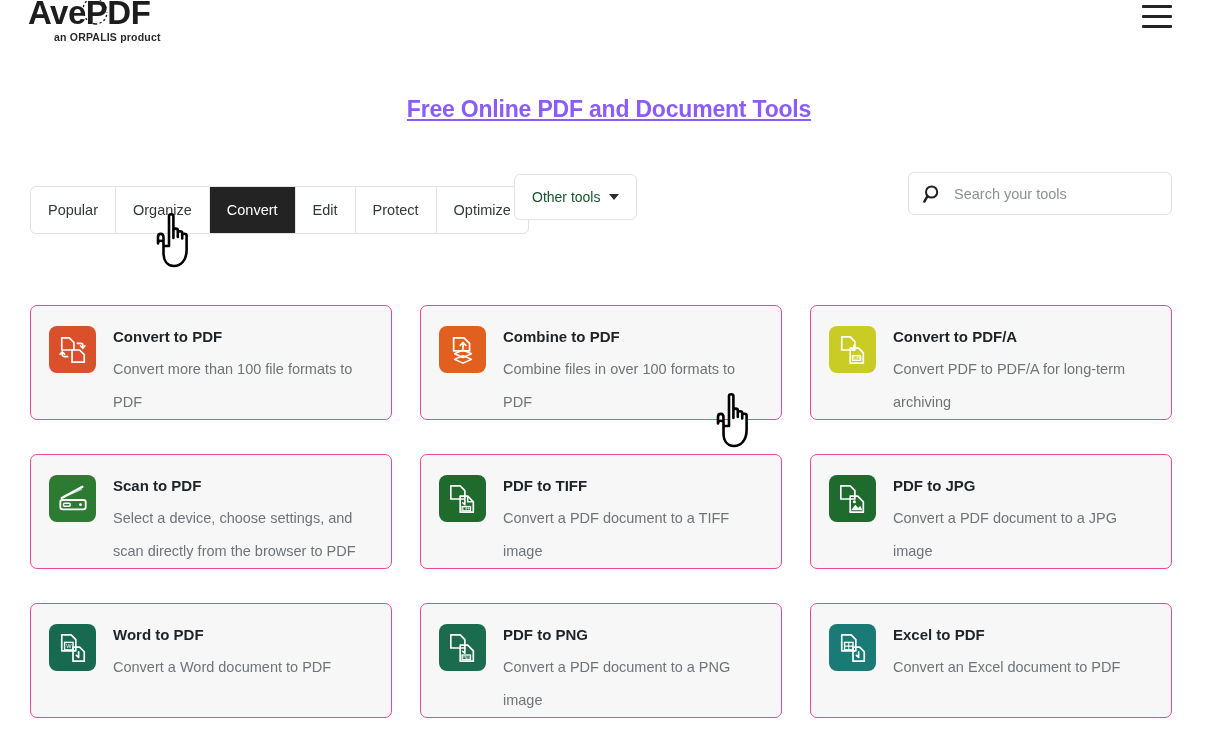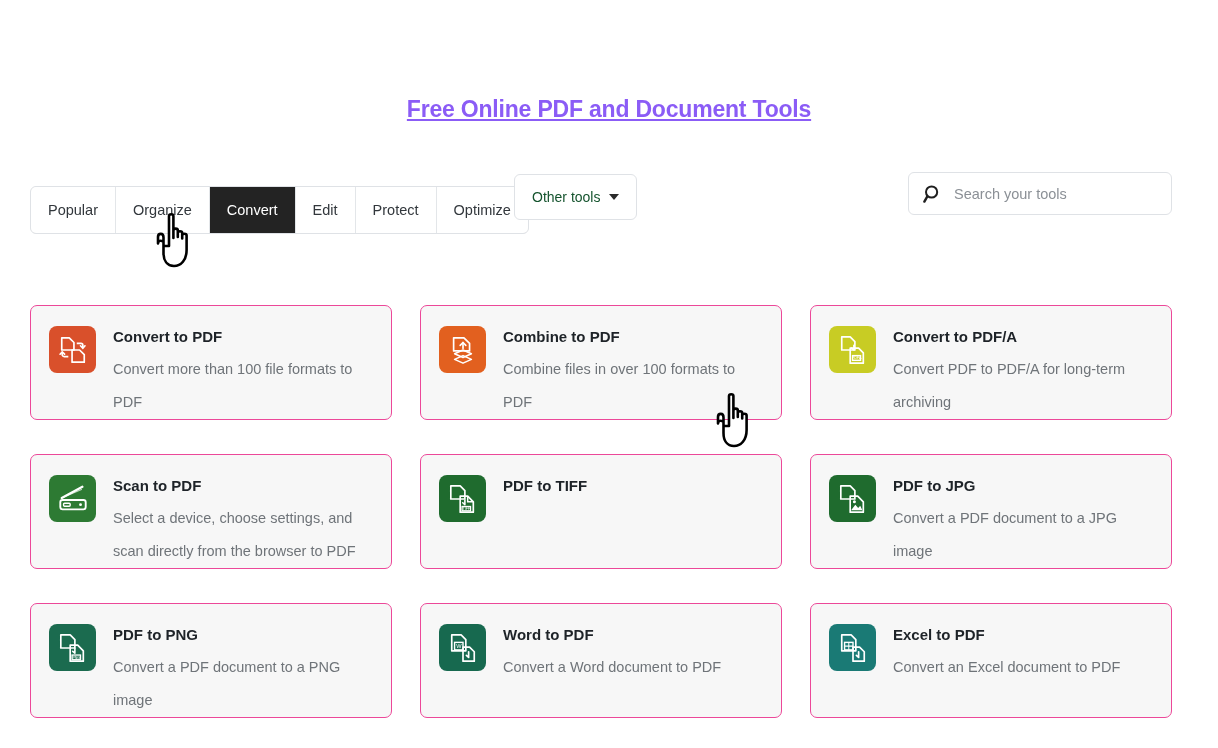--- a/index.html
+++ b/index.html
@@ -244,20 +244,40 @@
     z-index: 40;
   }
   #cursor-tabs { left: 155px; top: 212px; }
   #cursor-grid { left: 715px; top: 392px; }
 </style>
 </head>
 <body>
 
 <div id="page">
 
+  <div class="site-header">
+    <div class="logo">
+      <div class="logo-word">AvePDF</div>
+      <svg class="logo-wreath" viewBox="0 0 30 30">
+        <g fill="none" stroke="#1d1d1d" stroke-width="1.4">
+          <path d="M15 2 C8 2 3 7 3 14" stroke-dasharray="2.2 2.4"></path>
+          <path d="M15 28 C22 28 27 23 27 16" stroke-dasharray="2.2 2.4"></path>
+          <path d="M4 18 C5 23 9 27 15 28" stroke-dasharray="2 2.6"></path>
+          <path d="M26 12 C25 7 21 3 15 2" stroke-dasharray="2 2.6"></path>
+        </g>
+      </svg>
+      <div class="logo-sub">an ORPALIS product</div>
+    </div>
+
+    <button class="hamburger">
+      <span></span>
+      <span></span>
+      <span></span>
+    </button>
+  </div>
 
   <h1 class="page-title">Free Online PDF and Document Tools</h1>
 
   <div class="toolbar">
     <div class="tab-group" id="tab-group">
         <button class="tab">Popular</button>
         <button class="tab">Organize</button>
         <button class="tab active">Convert</button>
         <button class="tab">Edit</button>
         <button class="tab">Protect</button>
@@ -346,67 +366,68 @@
         <path d="M3 2h10l5 5v9H3z" fill="none" stroke="#ffffff" stroke-width="1.8" stroke-linejoin="round"></path>
         <path d="M13 13h8l6 6v11H13z" fill="none" stroke="#ffffff" stroke-width="1.8" stroke-linejoin="round"></path>
         <path d="M21 13v6h6" fill="none" stroke="#ffffff" stroke-width="1.6"></path>
         <path d="M18 17v5l-2.3-2" fill="none" stroke="#ffffff" stroke-width="1.7" stroke-linecap="round" stroke-linejoin="round"></path>
         <rect x="15" y="24" width="9" height="4.6" fill="none" stroke="#ffffff" stroke-width="1.4"></rect>
         <text x="19.5" y="27.7" font-size="3.8" fill="#ffffff" text-anchor="middle" font-family="Liberation Sans, sans-serif">TIFF</text>
       </svg>
         </div>
         <div class="card-text">
           <div class="card-title">PDF to TIFF</div>
+          <div class="card-desc">Convert a PDF document to a TIFF image</div>
         </div>
       </div>
       <div class="card">
         <div class="card-icon" style="background: rgb(31, 107, 46);">
           <svg width="30" height="30" viewBox="0 0 32 32">
         <path d="M3 2h10l5 5v9H3z" fill="none" stroke="#ffffff" stroke-width="1.8" stroke-linejoin="round"></path>
         <path d="M13 13h8l6 6v11H13z" fill="none" stroke="#ffffff" stroke-width="1.8" stroke-linejoin="round"></path>
         <circle cx="17.5" cy="19" r="1.6" fill="#ffffff"></circle>
         <path d="M14 28l4.5-6 3 3.6 2.2-2.4 2.3 4.8z" fill="#ffffff"></path>
       </svg>
         </div>
         <div class="card-text">
           <div class="card-title">PDF to JPG</div>
           <div class="card-desc">Convert a PDF document to a JPG image</div>
+        </div>
+      </div>
+      <div class="card">
+        <div class="card-icon" style="background: rgb(23, 105, 79);">
+          <svg width="30" height="30" viewBox="0 0 32 32">
+        <path d="M4 2h10l5 5v12H4z" fill="none" stroke="#ffffff" stroke-width="1.8" stroke-linejoin="round"></path>
+        <rect x="7" y="10" width="9" height="8" fill="none" stroke="#ffffff" stroke-width="1.5"></rect>
+        <text x="11.5" y="16.3" font-size="6" fill="#ffffff" text-anchor="middle" font-family="Liberation Sans, sans-serif">W</text>
+        <path d="M16 15h7l5 5v10h-12z" fill="none" stroke="#ffffff" stroke-width="1.8" stroke-linejoin="round"></path>
+        <path d="M22 20v6l-2.4-2.2" fill="none" stroke="#ffffff" stroke-width="1.8" stroke-linecap="round" stroke-linejoin="round"></path>
+      </svg>
+        </div>
+        <div class="card-text">
+          <div class="card-title">Word to PDF</div>
+          <div class="card-desc">Convert a Word document to PDF</div>
         </div>
       </div>
       <div class="card">
         <div class="card-icon" style="background: rgb(27, 107, 79);">
           <svg width="30" height="30" viewBox="0 0 32 32">
         <path d="M3 2h10l5 5v9H3z" fill="none" stroke="#ffffff" stroke-width="1.8" stroke-linejoin="round"></path>
         <path d="M13 13h8l6 6v11H13z" fill="none" stroke="#ffffff" stroke-width="1.8" stroke-linejoin="round"></path>
         <path d="M18 16.5v5l-2.3-2" fill="none" stroke="#ffffff" stroke-width="1.7" stroke-linecap="round" stroke-linejoin="round"></path>
         <rect x="15" y="23.5" width="9" height="5" fill="none" stroke="#ffffff" stroke-width="1.4"></rect>
         <text x="19.5" y="27.5" font-size="3.8" fill="#ffffff" text-anchor="middle" font-family="Liberation Sans, sans-serif">PNG</text>
       </svg>
         </div>
         <div class="card-text">
           <div class="card-title">PDF to PNG</div>
           <div class="card-desc">Convert a PDF document to a PNG image</div>
         </div>
       </div>
       <div class="card">
-        <div class="card-icon" style="background: rgb(23, 105, 79);">
-          <svg width="30" height="30" viewBox="0 0 32 32">
-        <path d="M4 2h10l5 5v12H4z" fill="none" stroke="#ffffff" stroke-width="1.8" stroke-linejoin="round"></path>
-        <rect x="7" y="10" width="9" height="8" fill="none" stroke="#ffffff" stroke-width="1.5"></rect>
-        <text x="11.5" y="16.3" font-size="6" fill="#ffffff" text-anchor="middle" font-family="Liberation Sans, sans-serif">W</text>
-        <path d="M16 15h7l5 5v10h-12z" fill="none" stroke="#ffffff" stroke-width="1.8" stroke-linejoin="round"></path>
-        <path d="M22 20v6l-2.4-2.2" fill="none" stroke="#ffffff" stroke-width="1.8" stroke-linecap="round" stroke-linejoin="round"></path>
-      </svg>
-        </div>
-        <div class="card-text">
-          <div class="card-title">Word to PDF</div>
-          <div class="card-desc">Convert a Word document to PDF</div>
-        </div>
-      </div>
-      <div class="card">
         <div class="card-icon" style="background: rgb(26, 122, 117);">
           <svg width="30" height="30" viewBox="0 0 32 32">
         <path d="M4 2h10l5 5v12H4z" fill="none" stroke="#ffffff" stroke-width="1.8" stroke-linejoin="round"></path>
         <rect x="7" y="10" width="9" height="8" fill="none" stroke="#ffffff" stroke-width="1.5"></rect>
         <path d="M11.5 10v8M7 14h9" stroke="#ffffff" stroke-width="1.1"></path>
         <path d="M16 15h7l5 5v10h-12z" fill="none" stroke="#ffffff" stroke-width="1.8" stroke-linejoin="round"></path>
         <path d="M22 20v6l-2.4-2.2" fill="none" stroke="#ffffff" stroke-width="1.8" stroke-linecap="round" stroke-linejoin="round"></path>
       </svg>
         </div>
         <div class="card-text">

